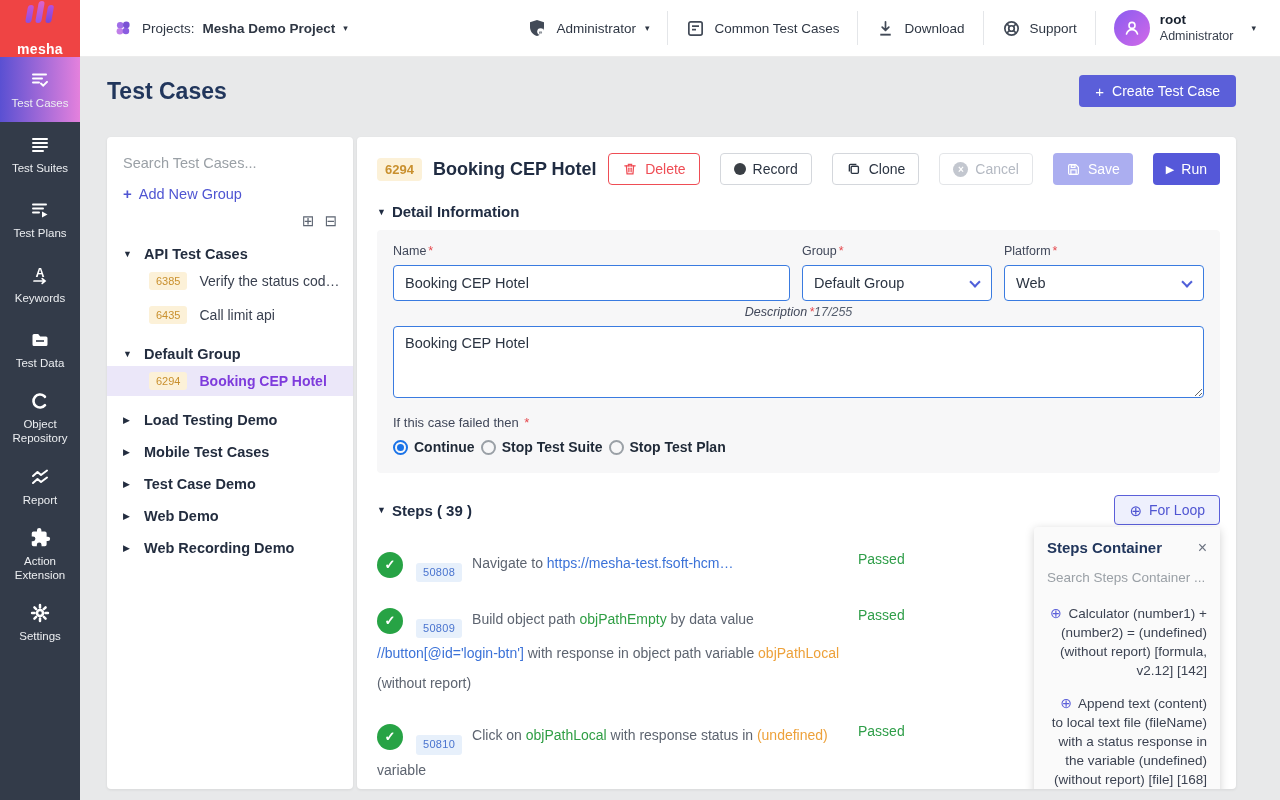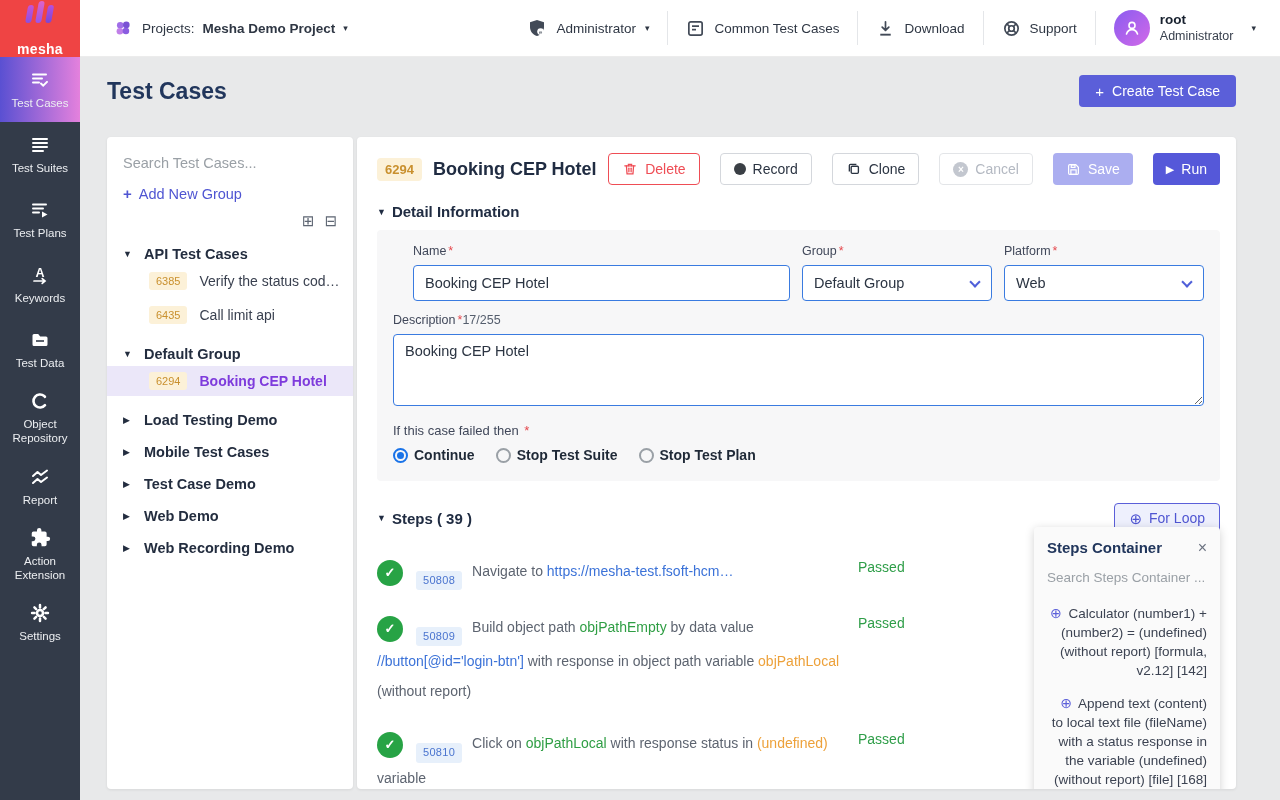--- a/index.html
+++ b/index.html
@@ -80,33 +80,33 @@
   .cancel-x { width:15px; height:15px; border-radius:50%; background:#c3c7cf; color:#fff; font-size:10px; font-weight:700; display:flex; align-items:center; justify-content:center; }
   .run-tri { font-size:11px; }
 
   .section-head { display:flex; align-items:center; gap:6px; margin:18px 0 10px; }
   .sec-caret { font-size:9px; color:#202c42; }
   .sec-title { font-size:15px; font-weight:700; color:#202c42; }
 
   .detail-box { background:#f7f7f8; border-radius:4px; padding:14px 16px 18px; }
   .field-row { display:flex; gap:12px; }
   .field { display:flex; flex-direction:column; }
-  .f-name { flex:1;margin-left:20px; }
+  .f-name { flex:1; }
   .f-group { width:190px; }
   .f-platform { width:200px; }
   .f-label { font-size:12.5px; color:#41485a; margin-bottom:7px; }
   .req { color:#e5484d; margin-left:2px; }
   .t-input { height:36px; border:1px solid #3a7be0; border-radius:4px; background:#fff; padding:0 11px; font-size:14.5px; font-family:inherit; color:#2b3442; outline:none; width:100%; }
   .t-select { height:36px; border:1px solid #3a7be0; border-radius:4px; background:#fff; padding:0 30px 0 11px; font-size:14.5px; color:#2b3442; display:flex; align-items:center; position:relative; cursor:pointer; }
   .chev { position:absolute; right:12px; top:12px; width:8px; height:8px; border-right:2px solid #4f5fd9; border-bottom:2px solid #4f5fd9; transform:rotate(45deg); }
-  .desc-row { display:flex; justify-content:flex-start; align-items:flex-end; margin:12px 0 7px; }
+  .desc-row { display:flex; justify-content:center; align-items:flex-end; margin:4px 0 7px;font-style:italic; }
   .counter { font-size:12.5px; color:#555e6d; }
   .t-area { width:100%; height:72px; border:1px solid #3a7be0; border-radius:4px; background:#fff; padding:8px 11px; font-size:14.5px; font-family:inherit; color:#2b3442; resize:vertical; outline:none; }
   .failed-label { font-size:13px; color:#41485a; margin:13px 0 9px; }
-  .radios { display:flex; gap:21px; align-items:flex-start; }
+  .radios { display:flex; gap:6px; align-items:flex-start; }
   .radio-opt { display:flex; align-items:center; gap:6px; cursor:pointer; }
   .radio { width:15px; height:15px; border:2px solid #9aa0a6; border-radius:50%; flex:0 0 auto; }
   .radio.on { border-color:#1a73e8; }
   .radio.on::after { content:""; display:block; width:7px; height:7px; margin:2px; border-radius:50%; background:#1a73e8; }
   .radio-label { font-size:14px; color:#1f2937; font-weight:600; }
 
   .steps-head { display:flex; align-items:center; justify-content:space-between; margin:22px 0 0; }
   .forloop-btn { display:flex; align-items:center; gap:7px; height:30px; padding:0 14px; border:1px solid #5b5fd9; background:#eef0fd; color:#4f55d2; border-radius:4px; font-size:14px; font-family:inherit; cursor:pointer; }
   .oplus { font-size:15px; line-height:1; }
 

